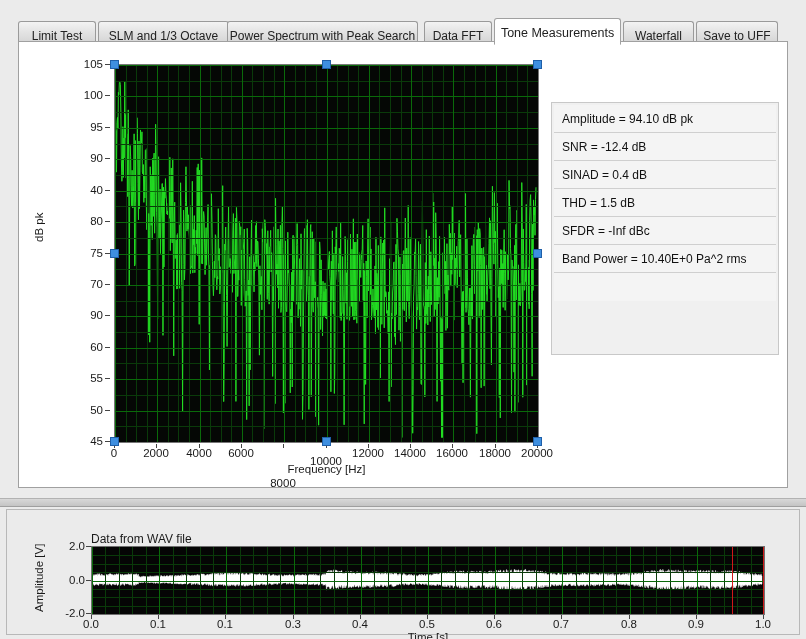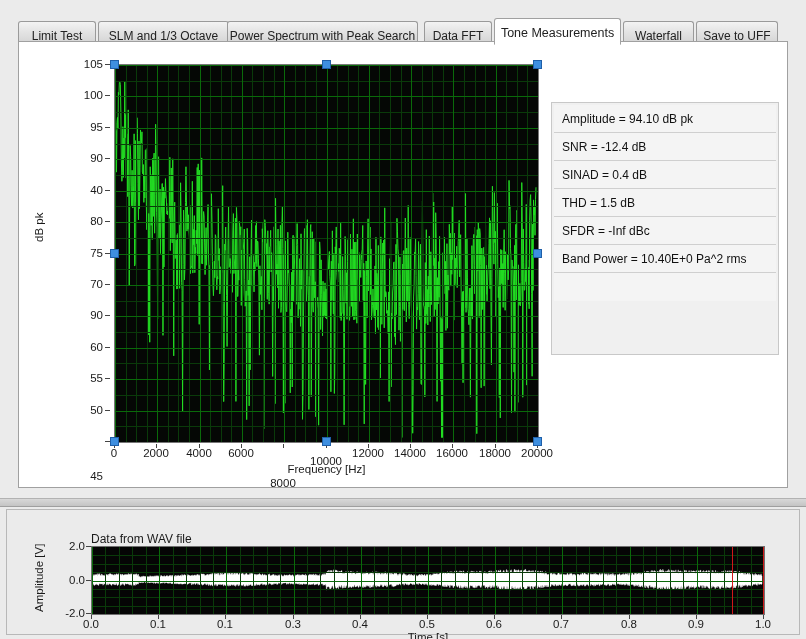--- a/index.html
+++ b/index.html
@@ -262,21 +262,21 @@
         <div class="xtick" style="left: 321px;">12000</div>
         <div class="xtickmark" style="left: 363px;"></div>
         <div class="xtick" style="left: 363px;">14000</div>
         <div class="xtickmark" style="left: 405px;"></div>
         <div class="xtick" style="left: 405px;">16000</div>
         <div class="xtickmark" style="left: 448px;"></div>
         <div class="xtick" style="left: 448px;">18000</div>
         <div class="xtickmark" style="left: 490px;"></div>
         <div class="xtick" style="left: 490px;">20000</div>
         <div class="ytickmark" style="top: 384px;"></div>
-        <div class="ytick" style="top: 384px; margin-top: 35px;">45</div>
+        <div class="ytick" style="top: 384px;">45</div>
         <div class="ytickmark" style="top: 353px;"></div>
         <div class="ytick" style="top: 353px;">50</div>
         <div class="ytickmark" style="top: 321px;"></div>
         <div class="ytick" style="top: 321px;">55</div>
         <div class="ytickmark" style="top: 290px;"></div>
         <div class="ytick" style="top: 290px;">60</div>
         <div class="ytickmark" style="top: 258px;"></div>
         <div class="ytick" style="top: 258px;">90</div>
         <div class="ytickmark" style="top: 227px;"></div>
         <div class="ytick" style="top: 227px;">70</div>

